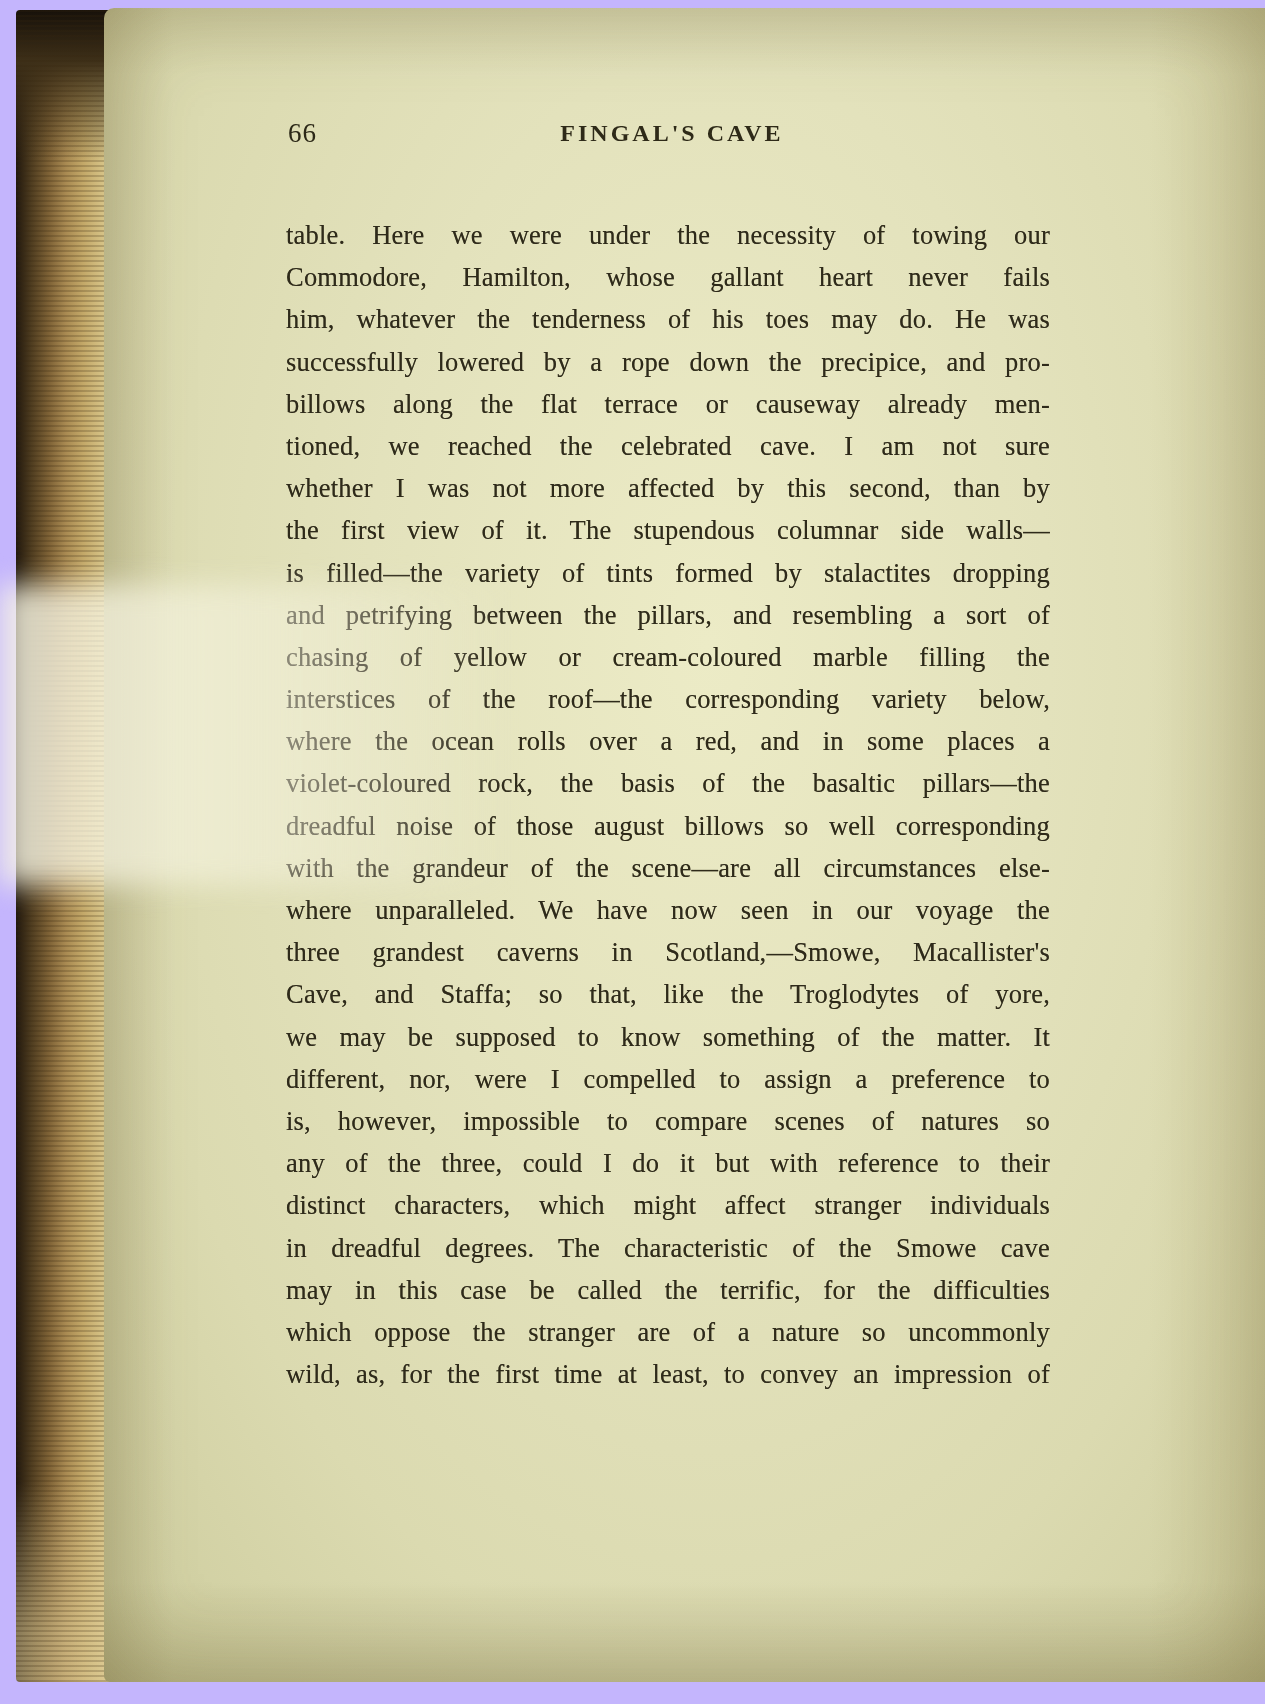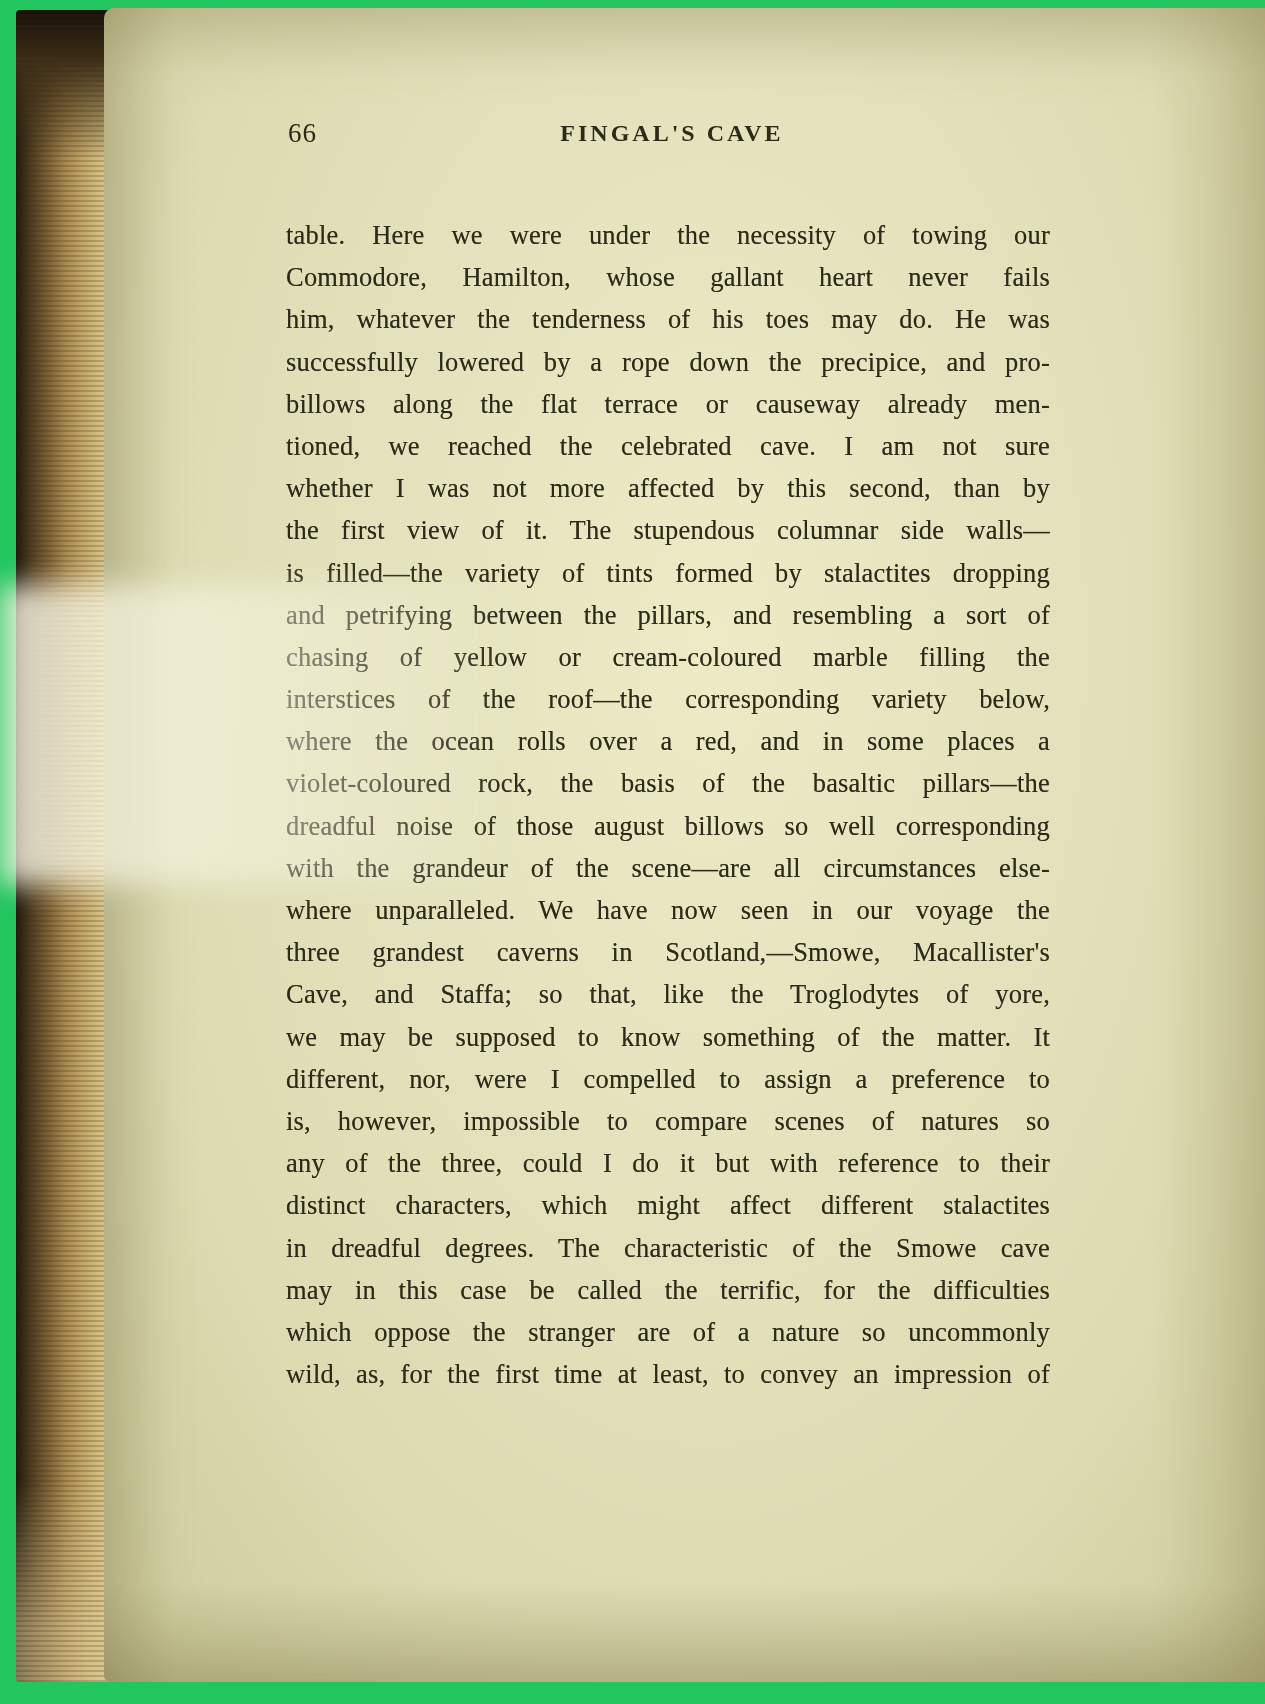--- a/index.html
+++ b/index.html
@@ -9,21 +9,21 @@
     height: 1704px;
     overflow: hidden;
     background: #0a0a08;
     font-family: "Liberation Serif", "DejaVu Serif", serif;
   }
 
   .scene {
     position: relative;
     width: 1265px;
     height: 1704px;
-    background: #22c55e;
+    background: #c4b5fd;
   }
 
   
   .edge-stack {
     position: absolute;
     left: 16px;
     top: 10px;
     width: 96px;
     height: 1672px;
     background:
@@ -140,21 +140,21 @@
         <div class="line">violet-coloured rock, the basis of the basaltic pillars—the</div>
         <div class="line">dreadful noise of those august billows so well corresponding</div>
         <div class="line">with the grandeur of the scene—are all circumstances else-</div>
         <div class="line">where unparalleled.  We have now seen in our voyage the</div>
         <div class="line">three grandest caverns in Scotland,—Smowe, Macallister's</div>
         <div class="line">Cave, and Staffa; so that, like the Troglodytes of yore,</div>
         <div class="line">we may be supposed to know something of the matter.  It</div>
         <div class="line">different, nor, were I compelled to assign a preference to</div>
         <div class="line">is, however, impossible to compare scenes of natures so</div>
         <div class="line">any of the three, could I do it but with reference to their</div>
-        <div class="line">distinct characters, which might affect different stalactites</div>
+        <div class="line">distinct characters, which might affect stranger individuals</div>
         <div class="line">in dreadful degrees.  The characteristic of the Smowe cave</div>
         <div class="line">may in this case be called the terrific, for the difficulties</div>
         <div class="line">which oppose the stranger are of a nature so uncommonly</div>
         <div class="line">wild, as, for the first time at least, to convey an impression of</div>
       </div>
   </div>
 
   <div class="light-band"></div>
 
 </div>

